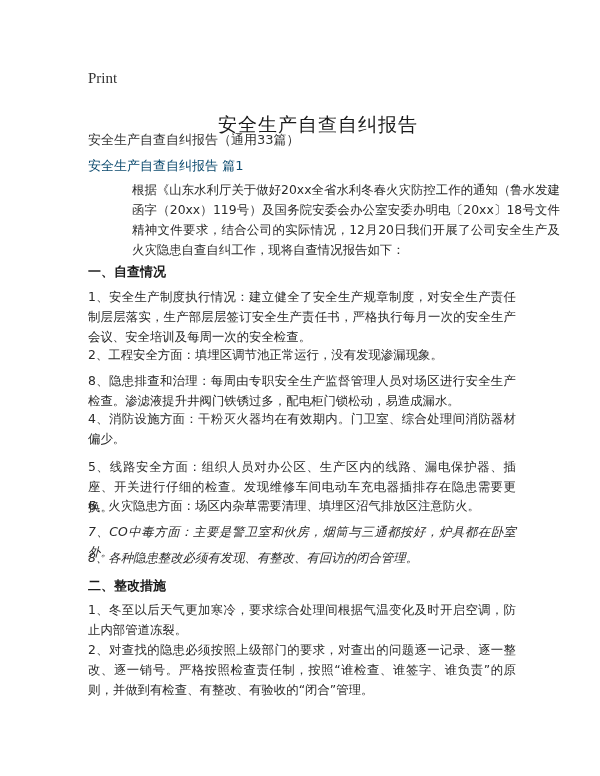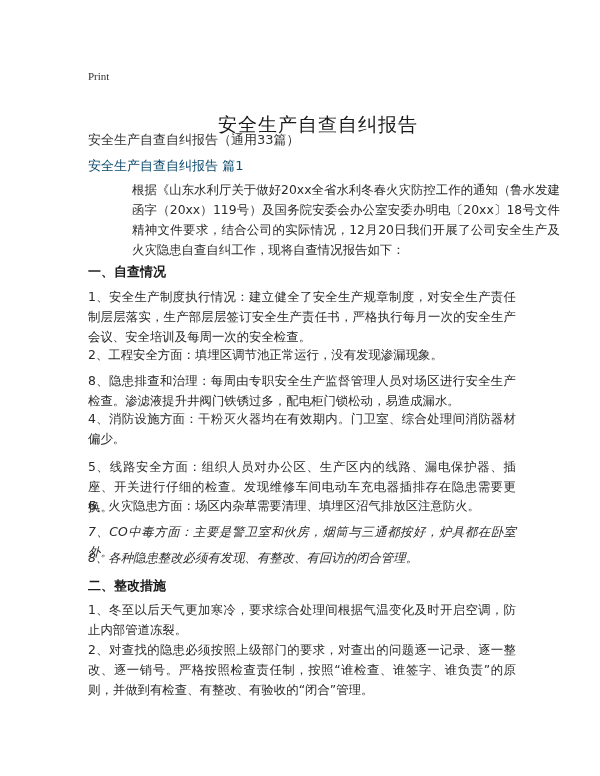--- a/index.html
+++ b/index.html
@@ -1,19 +1,19 @@
 <!DOCTYPE html>
 <html><head>
 <meta charset="utf-8">
 <style>
   html, body { margin: 0; padding: 0; background: #ffffff; }
   body { width: 600px; height: 776px; overflow: hidden; position: relative;
          font-family: "DejaVu Sans", "Liberation Sans", sans-serif; color: #222; }
   .page { position: absolute; left: 88px; top: 0; width: 428px; }
-  .print-label { position: absolute; top: 70px; left: 0; font-family: "Liberation Serif", serif; font-size: 11px; color: #333; }
+  .print-label { position: absolute; top: 70px; left: 0; font-family: "Liberation Serif", serif; font-size: 15px; color: #333; }
   .doc-title { position: absolute; top: 96px; left: 0; width: 428px; text-align: center; font-size: 19px; font-weight: normal; color: #1a1a1a; margin: 16px; letter-spacing: 1px; }
   .subtitle { position: absolute; top: 131px; left: 0; font-size: 13px; color: #333; }
   .article-heading { position: absolute; top: 157px; left: 0; font-size: 13px; font-weight: normal; color: #0c4a6e; }
   .para { position: absolute; left: 0; width: 428px; font-size: 12.4px; line-height: 20px; color: #2a2a2a; margin: 0; text-align: justify; word-break: break-all; }
   .section-heading { position: absolute; left: 0; font-size: 13px; font-weight: bold; color: #1a1a1a; }
 </style>
 </head>
 <body>
 
 <div class="page">

